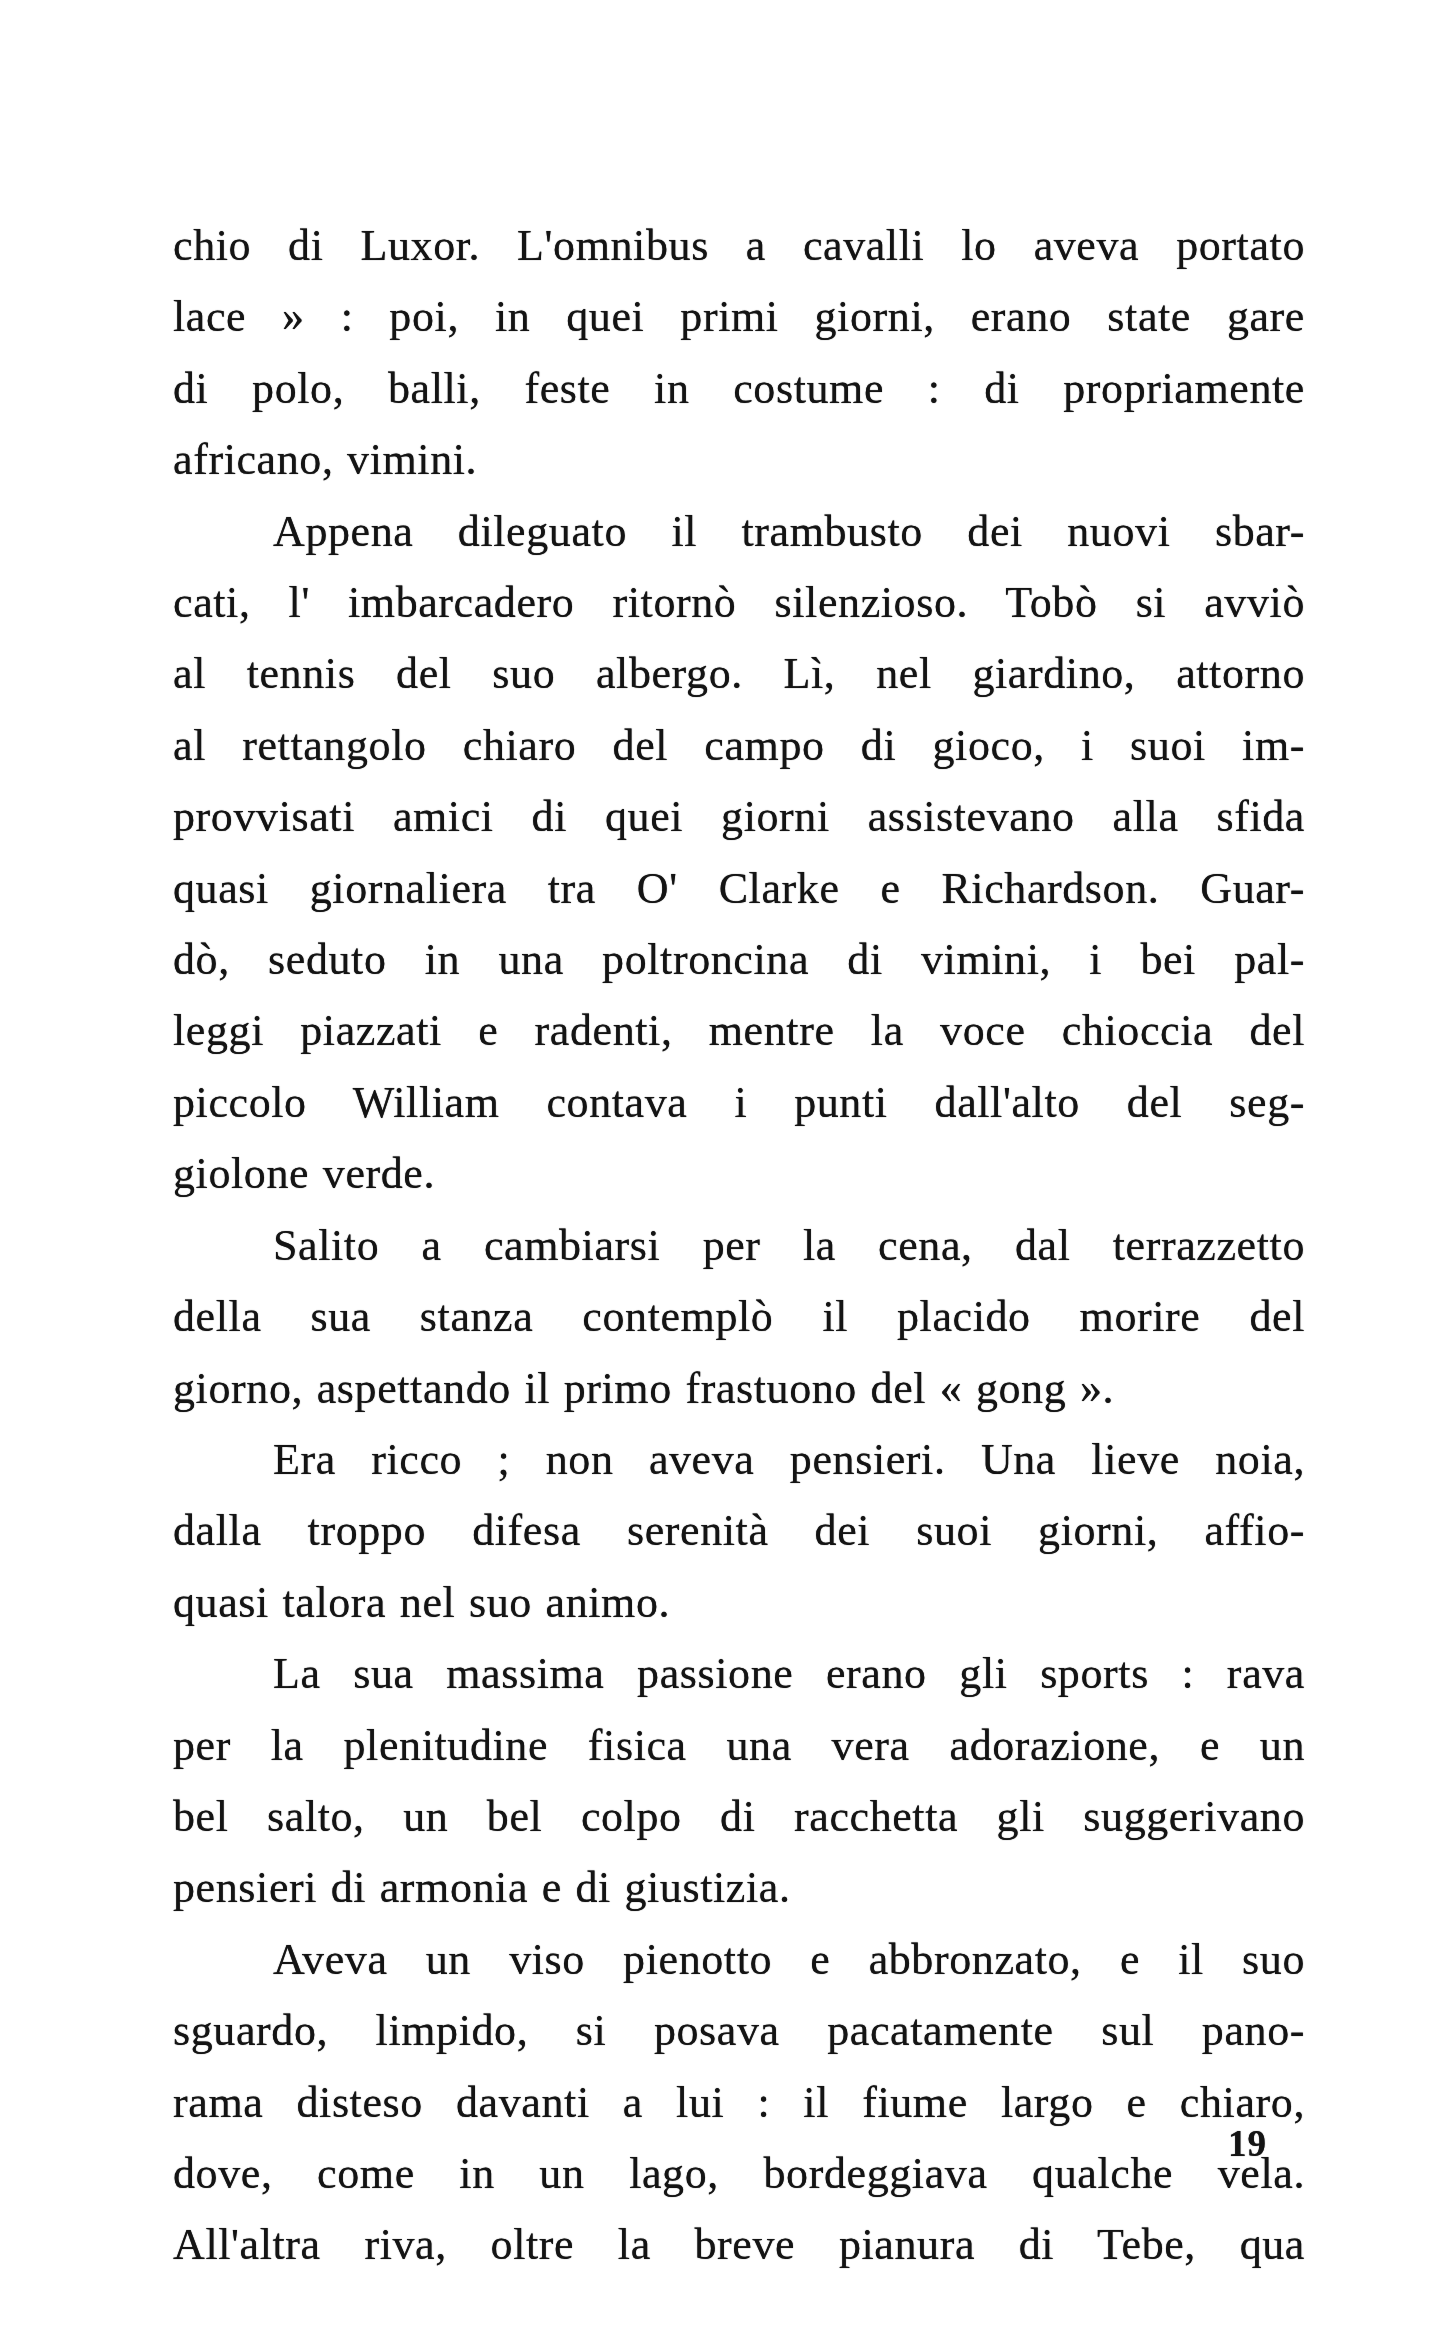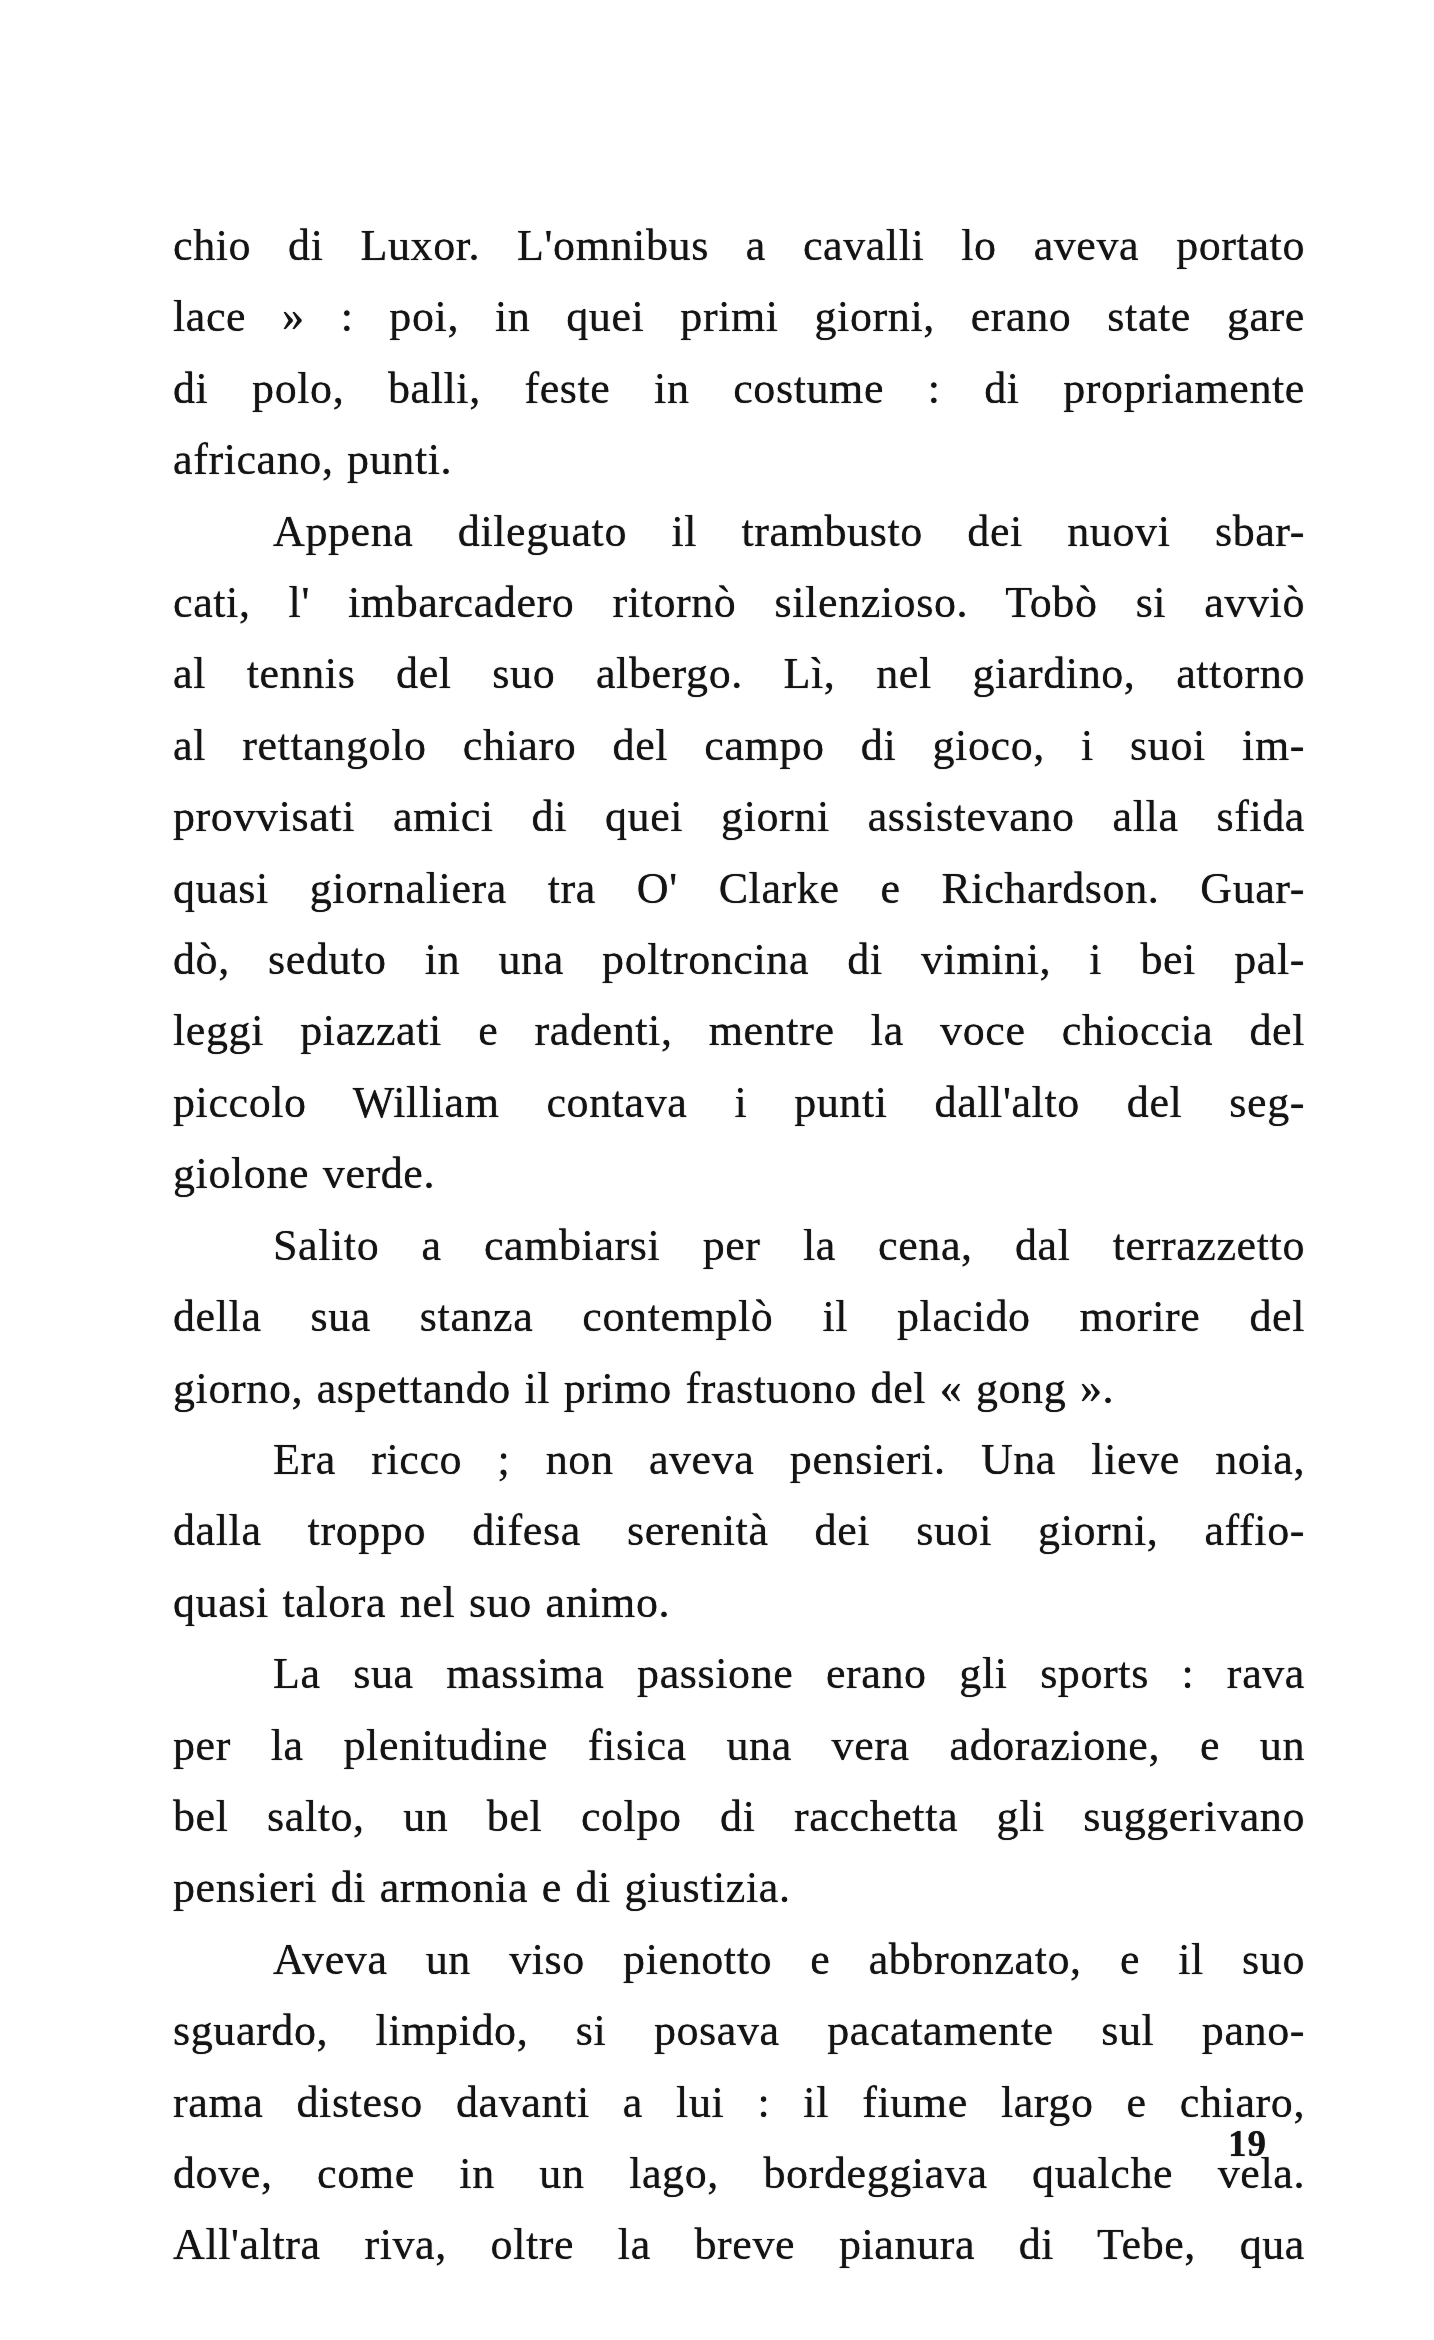--- a/index.html
+++ b/index.html
@@ -55,21 +55,21 @@
   }
 </style>
 </head>
 <body>
 
 <div class="page">
   <div class="text-block">
     <p class="line">chio di Luxor. L'omnibus a cavalli lo aveva portato</p>
     <p class="line">lace » : poi, in quei primi giorni, erano state gare</p>
     <p class="line">di polo, balli, feste in costume : di propriamente</p>
-    <p class="line pend">africano, punti.</p>
+    <p class="line pend">africano, vimini.</p>
     <p class="line indent">Appena dileguato il trambusto dei nuovi sbar-</p>
     <p class="line">cati, l' imbarcadero ritornò silenzioso. Tobò si avviò</p>
     <p class="line">al tennis del suo albergo. Lì, nel giardino, attorno</p>
     <p class="line">al rettangolo chiaro del campo di gioco, i suoi im-</p>
     <p class="line">provvisati amici di quei giorni assistevano alla sfida</p>
     <p class="line">quasi giornaliera tra O' Clarke e Richardson. Guar-</p>
     <p class="line">dò, seduto in una poltroncina di vimini, i bei pal-</p>
     <p class="line">leggi piazzati e radenti, mentre la voce chioccia del</p>
     <p class="line">piccolo William contava i punti dall'alto del seg-</p>
     <p class="line pend">giolone verde.</p>

